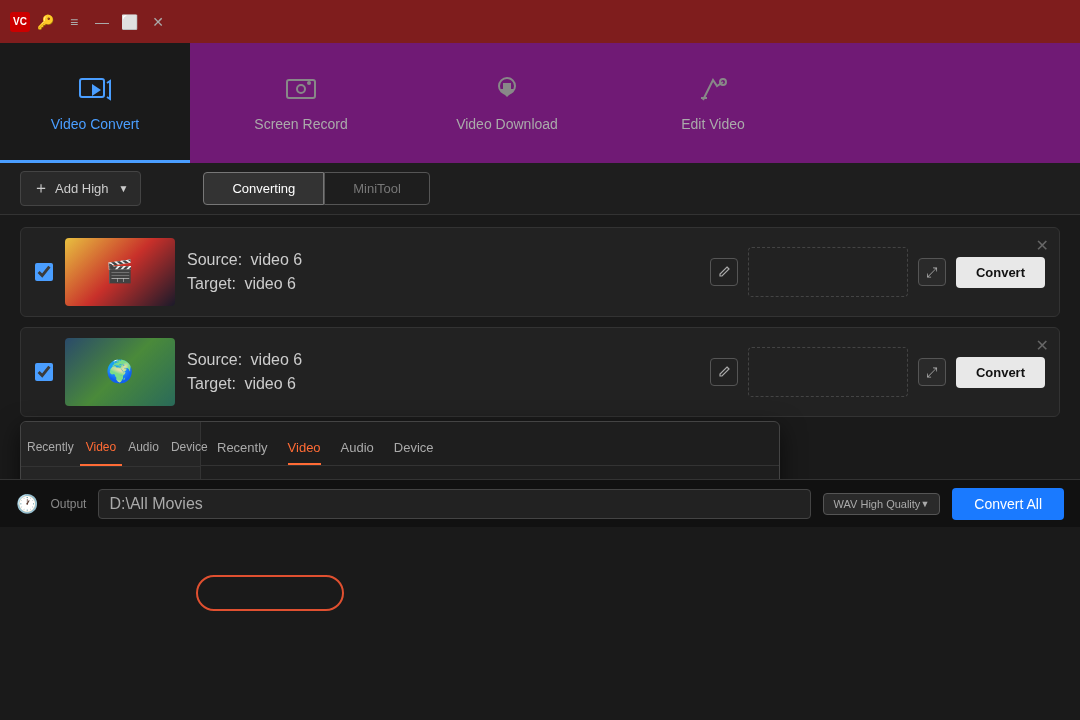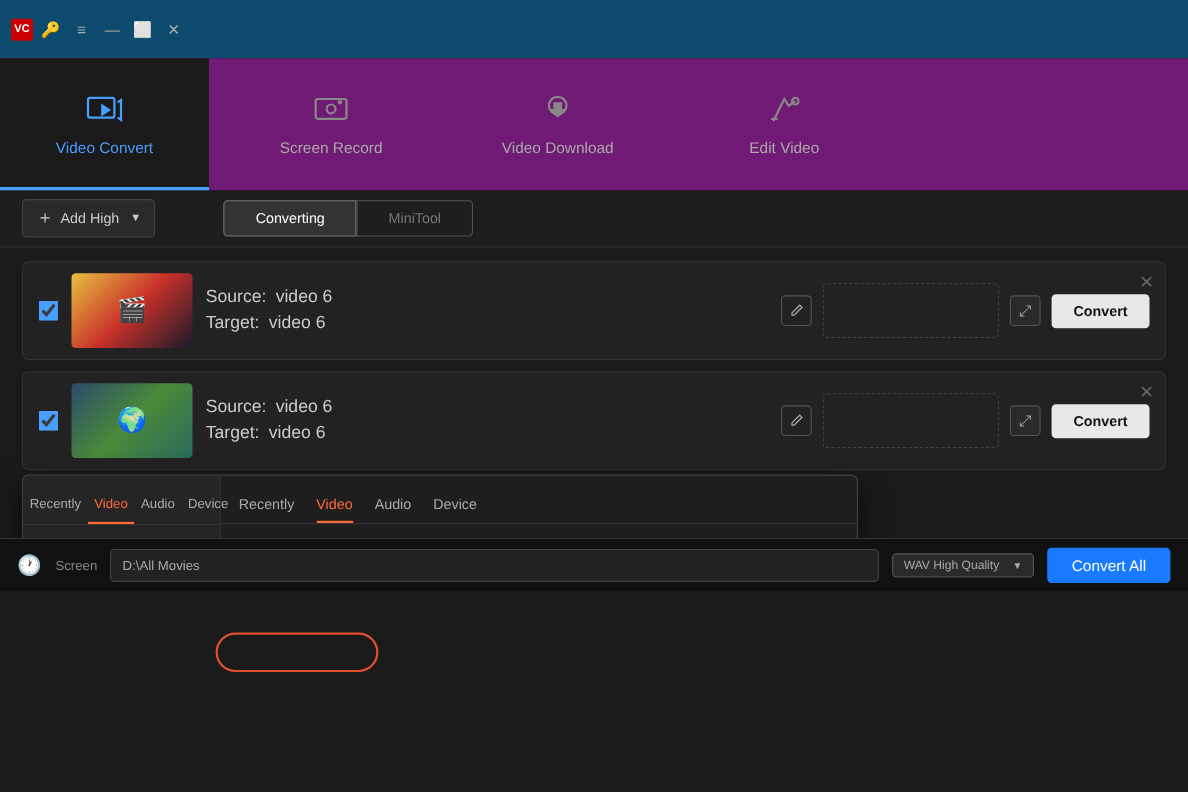--- a/index.html
+++ b/index.html
@@ -1,21 +1,21 @@
 <!DOCTYPE html>
 <html><head>
   <meta charset="utf-8">
   <style>
     * { margin: 0; padding: 0; box-sizing: border-box; }
     body { width: 1080px; height: 720px; background: #1a1a1a; font-family: 'Segoe UI', Arial, sans-serif; color: #ccc; overflow: hidden; position: relative; }
 
     
     #titlebar {
-      height: 53px;
-      background: #0c4a6e;
+      height: 43px;
+      background: #7f1d1d;
       display: flex;
       align-items: center;
       padding: 0 10px;
       gap: 8px;
     }
     #titlebar .logo {
       width: 20px; height: 20px;
       background: #c00;
       border-radius: 3px;
       display: flex; align-items: center; justify-content: center;
@@ -190,33 +190,33 @@
       gap: 12px;
       border-top: 1px solid #333;
     }
     .output-label { font-size: 12px; color: #888; }
     .output-path {
       flex: 1;
       background: #222;
       border: 1px solid #444;
       border-radius: 4px;
       padding: 4px 10px;
-      font-size: 12px;
+      font-size: 16px;
       color: #aaa;
       height: 30px;
       display: flex; align-items: center;
     }
     .format-pill {
       background: #2a2a2a;
       border: 1px solid #555;
       border-radius: 4px;
       padding: 4px 10px;
       font-size: 11px;
       color: #aaa;
-      display: flex; align-items: center; gap: 12px;
+      display: flex; align-items: center; gap: 0;
       cursor: pointer;
       white-space: nowrap;
     }
     .convert-all-btn {
       background: #1a7aff;
       color: #fff;
       border: none;
       border-radius: 4px;
       padding: 8px 22px;
       font-size: 14px;
@@ -469,21 +469,21 @@
 
     </div>
   </div>
 
 </div>
 
 <div style="position:absolute; top:575px; left:196px; width:148px; height:36px; border:2px solid #e05030; border-radius:18px; pointer-events:none; z-index:300;"></div>
 
 <div id="bottombar">
   <div style="font-size:18px; color:#888;">🕐</div>
-  <span class="output-label">Screen</span>
+  <span class="output-label">Output</span>
   <div class="output-path">
     <span>D:\All Movies</span>
   </div>
   <div class="format-pill">
     <span>WAV High Quality</span>
     <span style="font-size:9px;">▼</span>
   </div>
   <button class="convert-all-btn">Convert All</button>
 </div>
 

